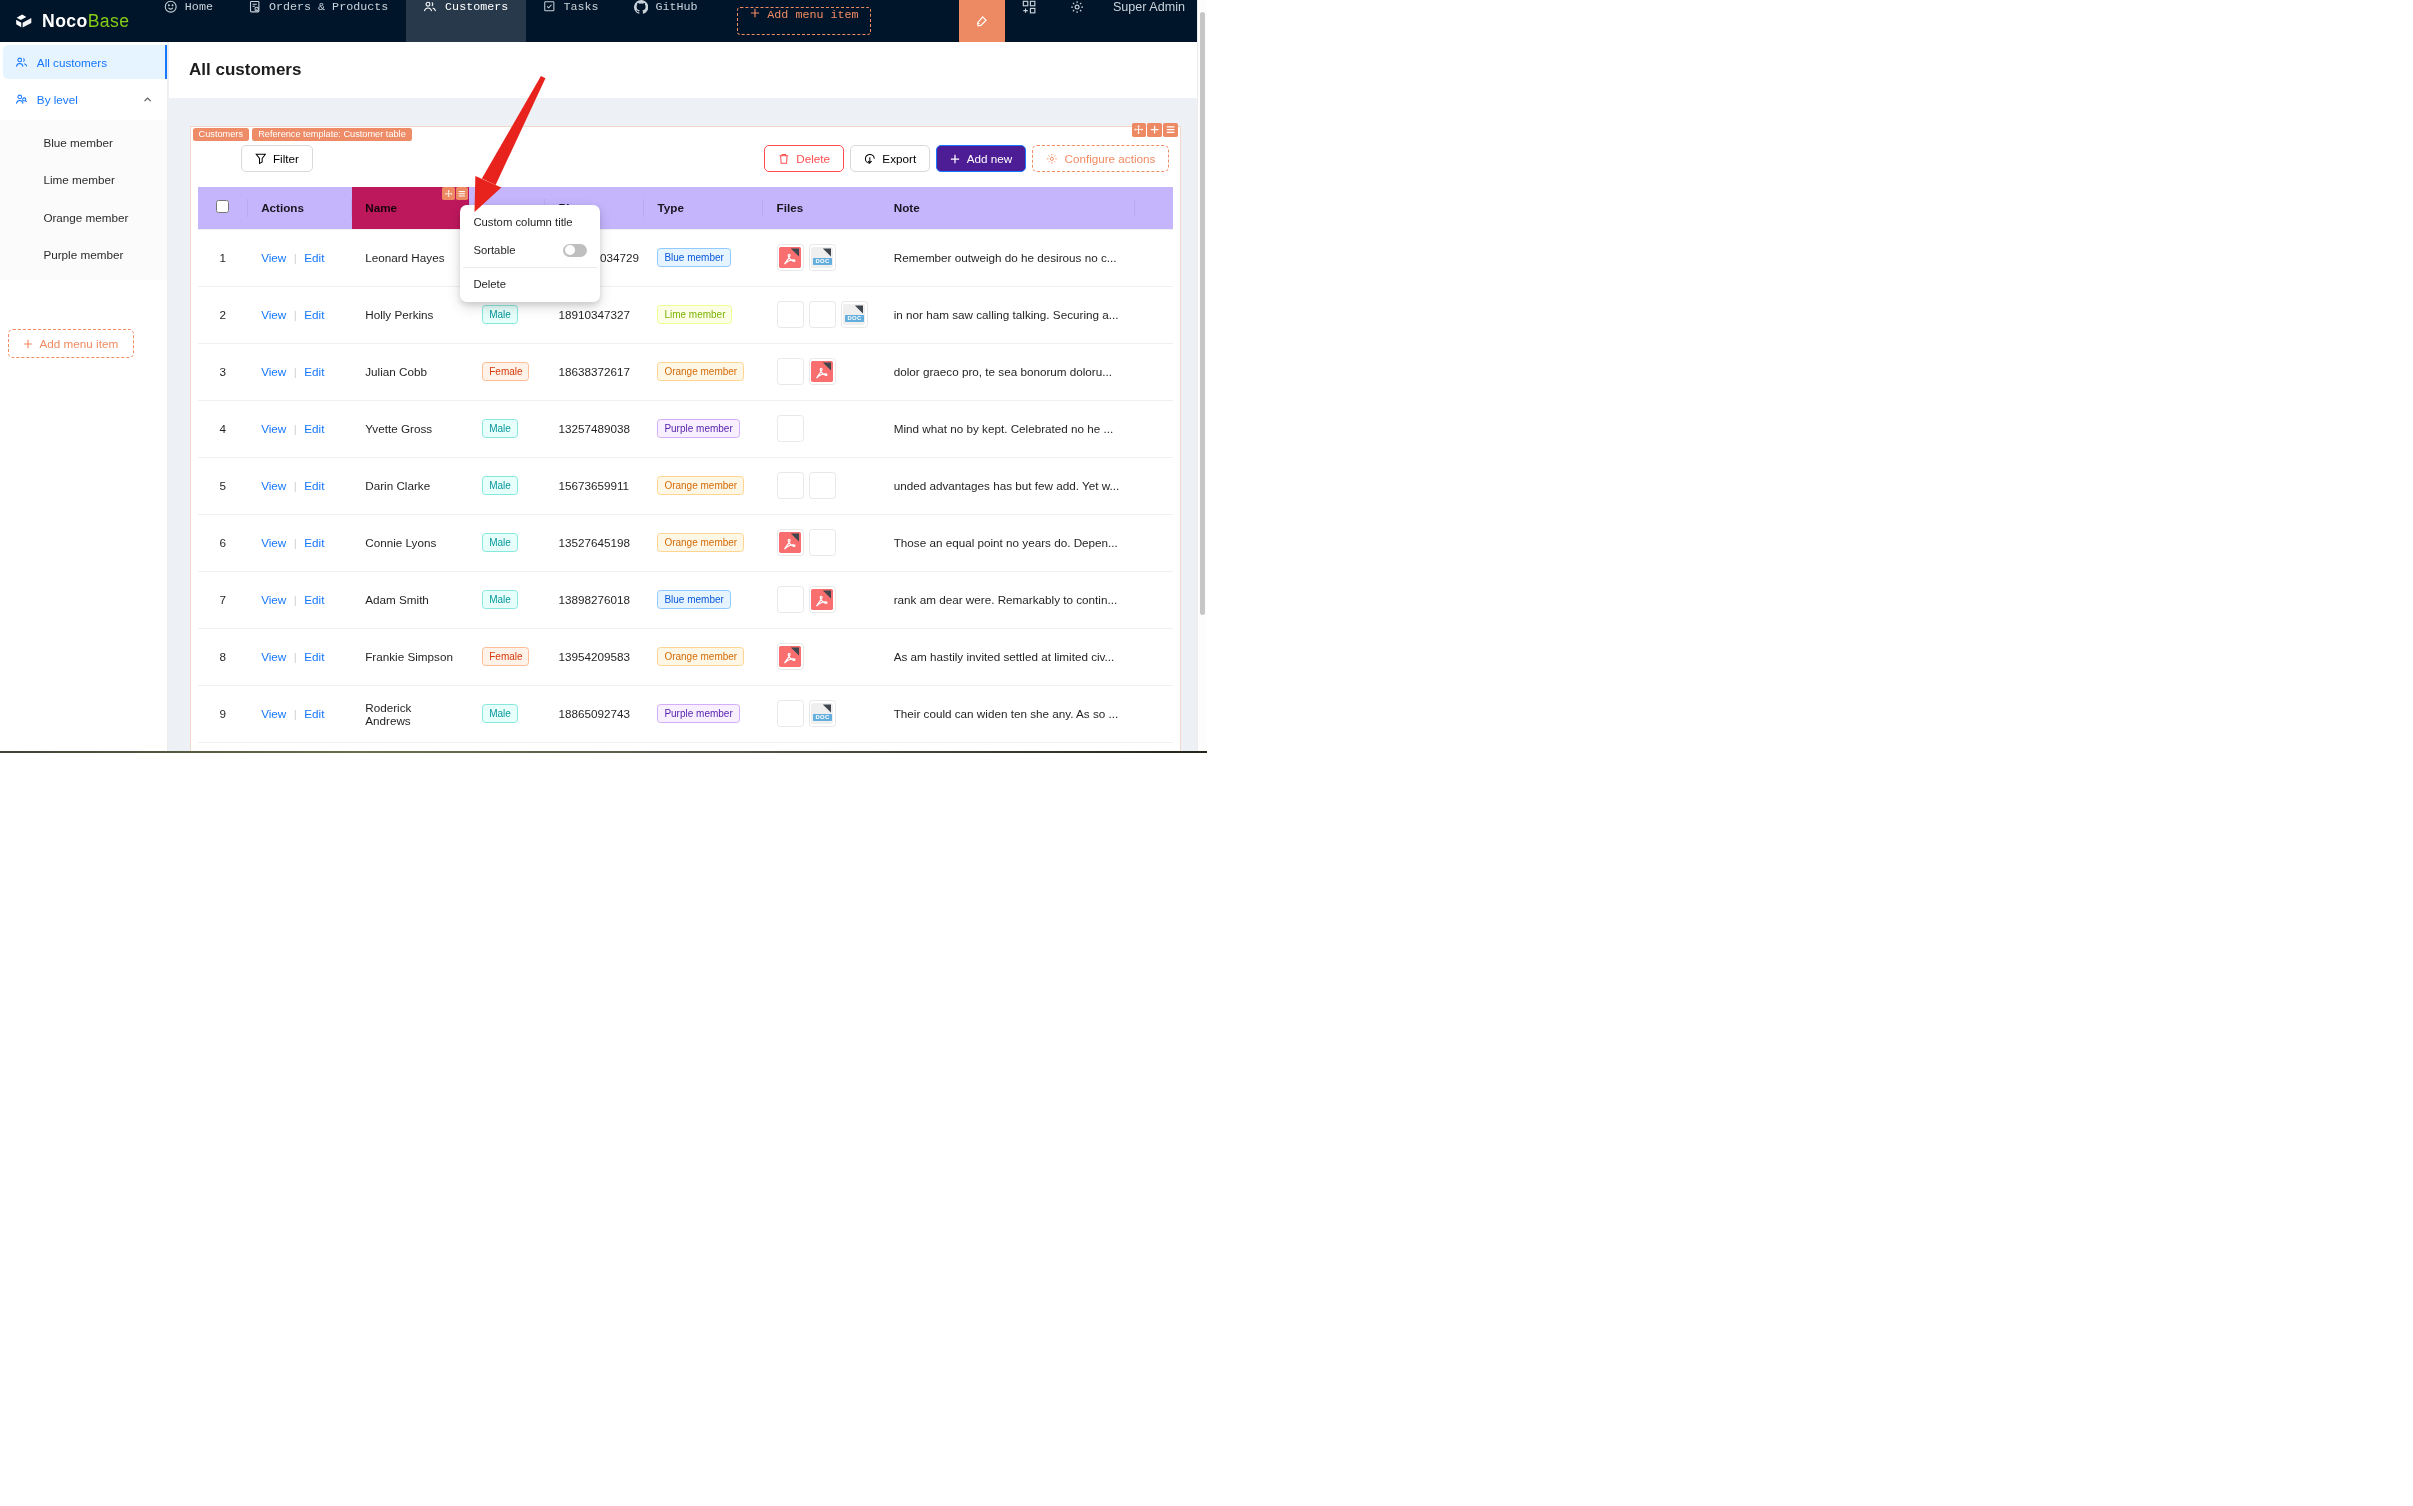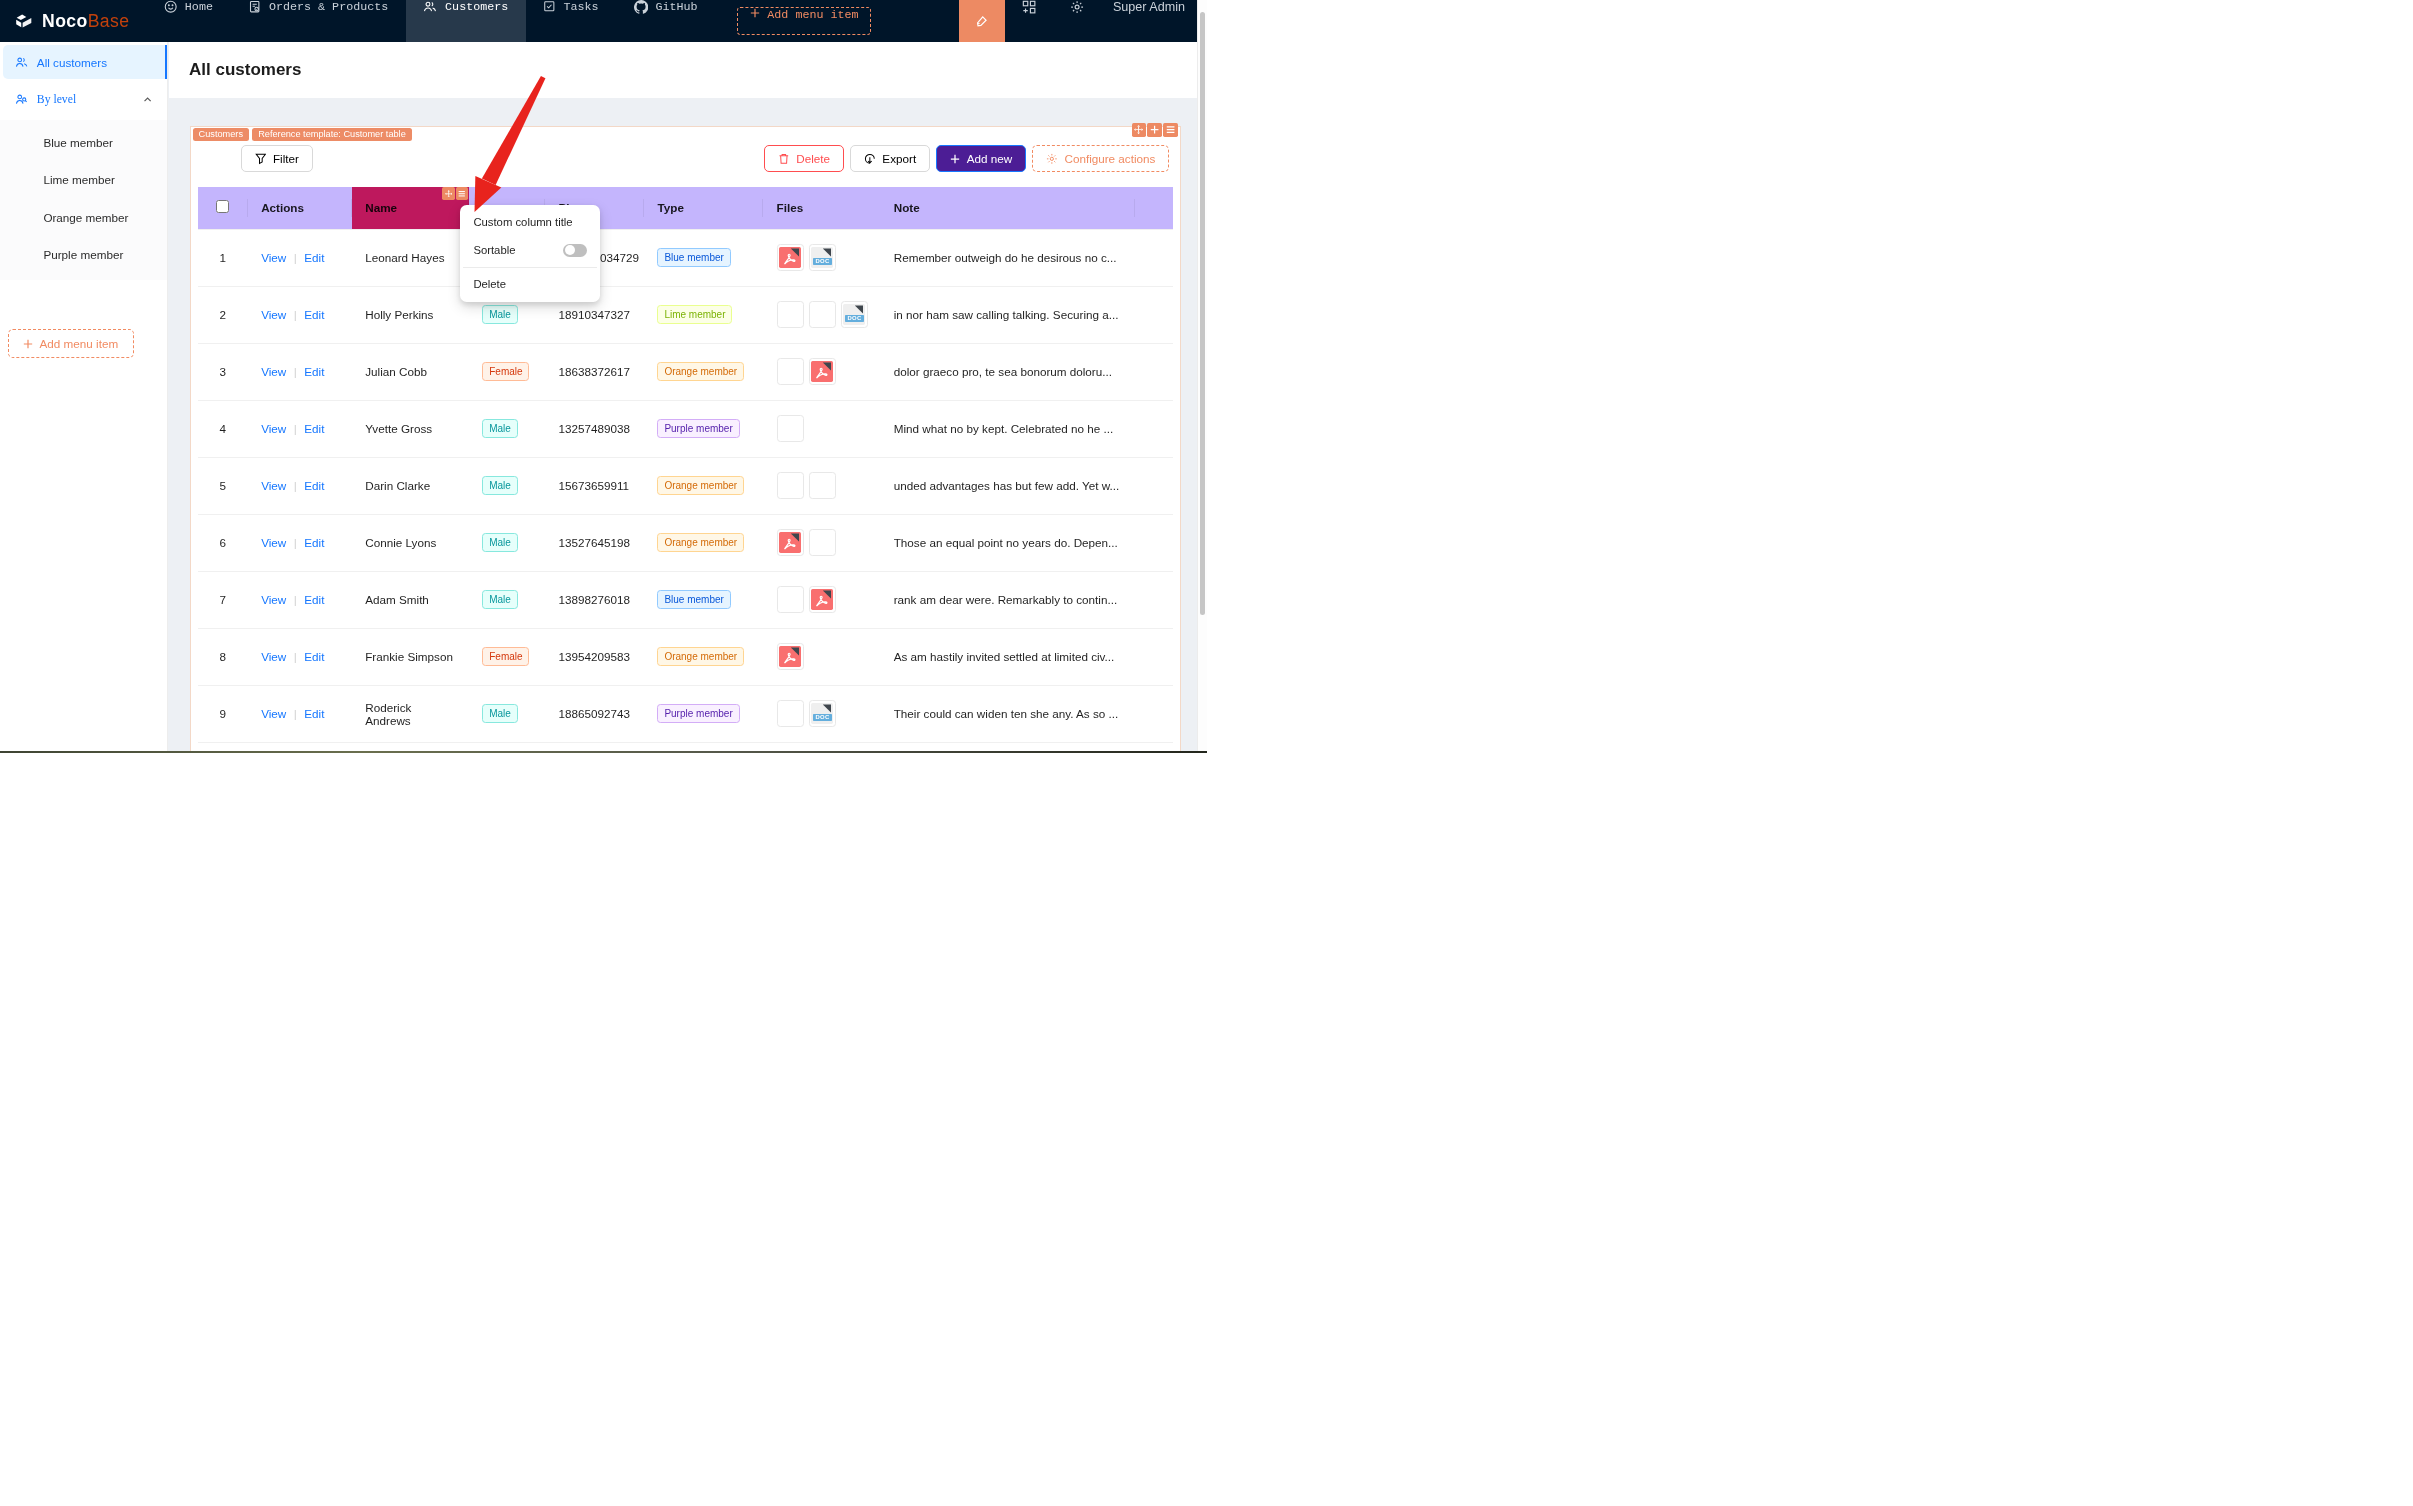--- a/index.html
+++ b/index.html
@@ -4,37 +4,37 @@
 <style>
   * { box-sizing: border-box; margin: 0; padding: 0; }
   html,body { width:1207px; height:753px; overflow:hidden; }
   body { font-family:"Liberation Sans", sans-serif; font-size:11.7px; color:rgba(0,0,0,.88); background:#fff; }
   .screen { position:relative; width:1207px; height:753px; overflow:hidden; background:#edf0f4; }
 
   
   .navbar { position:absolute; left:0; top:0; width:1207px; height:42px; background:#001529; display:flex; align-items:center; z-index:20; }
   .nav-logo { display:flex; align-items:center; gap:6.7px; padding:0 17px 0 13.4px; height:42px; }
   .nav-logo .logo-noco { color:#fff; font-weight:bold; font-size:17.6px; letter-spacing:0.4px; }
-  .nav-logo .logo-base { color:#c2410c; font-weight:300; font-size:17.6px; letter-spacing:0.4px; }
+  .nav-logo .logo-base { color:#84cc16; font-weight:300; font-size:17.6px; letter-spacing:0.4px; }
   .nav-items { display:flex; align-items:center; height:42px; }
   .nav-item { display:flex; align-items:flex-start; gap:7.5px; height:42px; padding:0 17.6px; color:#c9d1d9; cursor:pointer; white-space:nowrap;font-family:Liberation Mono, monospace; }
   .nav-item svg { flex:0 0 auto; }
   .nav-item.active { background:#27394b; color:#fff; }
   .nav-item.dashed { height:28.5px; margin-left:22px; border:0.8px dashed #F18B62; border-radius:3.4px; color:#F18B62; padding:0 11.7px; }
   .nav-right { margin-left:auto; display:flex; align-items:flex-start; height:42px; }
   .nav-edit-btn { width:46px; height:42px; background:#ED8A63; display:flex; align-items:center; justify-content:center; cursor:pointer; }
   .nav-icon-btn { padding:0 17px; color:#c9d1d9; display:flex; align-items:center; cursor:pointer; }
   .nav-user { color:#c9d1d9; padding:0 22px 0 11.7px; font-size:12.6px; cursor:pointer; }
 
   
   .sidebar { position:absolute; left:0; top:42px; width:168px; height:711px; background:#fff; border-right:0.8px solid #ededed; z-index:10; }
   .side-item { position:relative; display:flex; align-items:center; gap:8.4px; height:34px; margin:3.4px 3.4px 3.4px 3.4px; padding:0 11.7px; border-radius:5px; color:rgba(0,0,0,.85); cursor:pointer; }
   .side-item.active { background:#e6f4ff; color:#1677ff; border-radius:5px 0 0 5px; margin-right:0; }
   .side-item.active::after { content:""; position:absolute; right:0; top:0; bottom:0; width:2.5px; background:#1677ff; }
-  .side-item.parent { color:#1677ff;font-family:Liberation Serif, serif; }
+  .side-item.parent { color:#1677ff; }
   .side-item .chev { margin-left:auto; color:rgba(0,0,0,.65); }
   .side-sub { background:#fbfbfc; padding:1.7px 0 5px 0; }
   .side-sub .side-item { padding-left:40px; margin:3.4px 3.4px; color:rgba(0,0,0,.85); }
   .side-add { position:absolute; left:7.5px; top:287px; width:126px; height:29px; border:0.8px dashed #F18B62; border-radius:5px; color:#F18B62; display:flex; align-items:center; justify-content:center; gap:6.7px; cursor:pointer; font-size:11.7px; }
 
   
   .page-header { position:absolute; left:169px; top:42px; right:10px; height:56px; background:#fff; display:flex; align-items:center; padding-left:20px; }
   .page-title { font-size:17px; font-weight:bold; color:#1c1c1c; }
   .content { position:absolute; left:169px; top:98px; right:10px; bottom:0; background:#edf0f4; }
 

